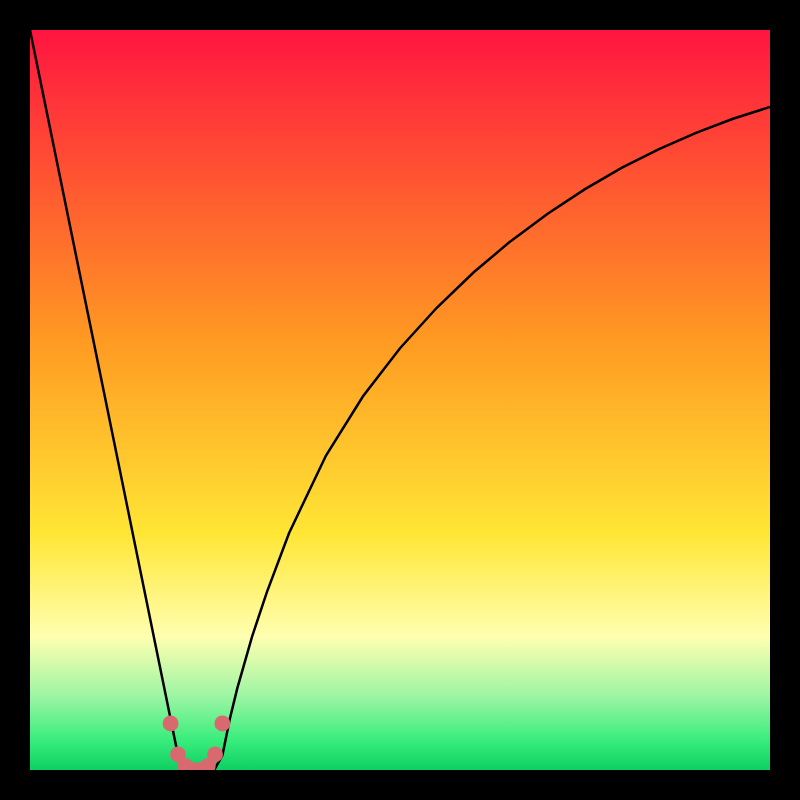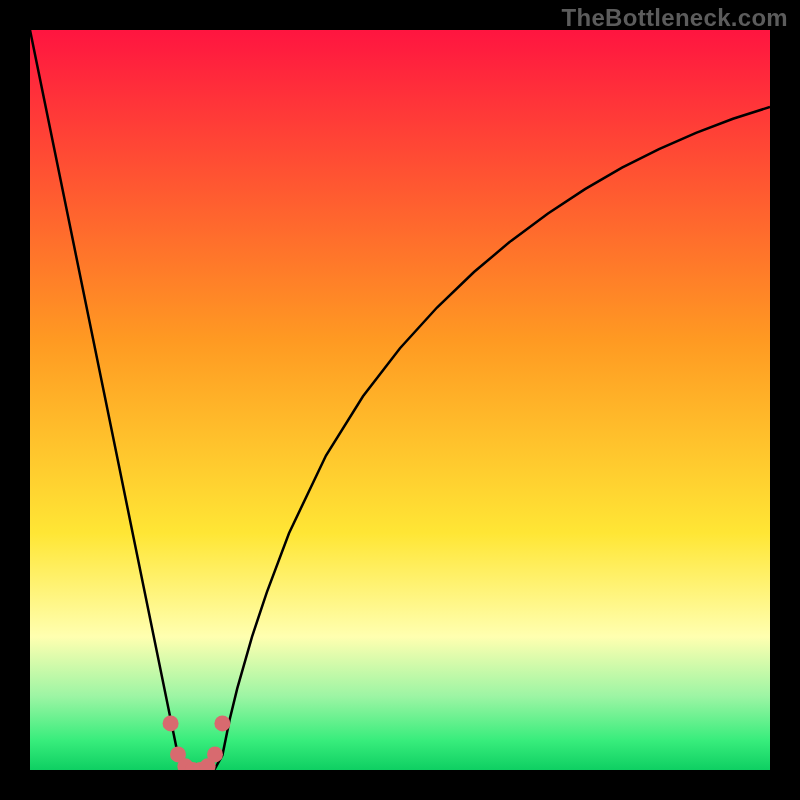--- a/index.html
+++ b/index.html
@@ -35,21 +35,20 @@
     left: 30px;
     width: 740px;
     height: 740px;
   }
 </style>
 </head>
 <body>
 
 <div class="frame">
 
-  <div class="watermark">TheBottleneck.com</div>
 
   <svg class="plot" viewBox="0 0 740 740" preserveAspectRatio="none">
     <defs>
       <linearGradient id="bg-grad" x1="0" y1="0" x2="0" y2="1">
           <stop offset="0.0%" stop-color="#ff1540"></stop>
           <stop offset="42.0%" stop-color="#ff9a22"></stop>
           <stop offset="68.0%" stop-color="#ffe635"></stop>
           <stop offset="82.0%" stop-color="#ffffb0"></stop>
           <stop offset="90.0%" stop-color="#9df5a4"></stop>
           <stop offset="96.0%" stop-color="#38ed7c"></stop>

